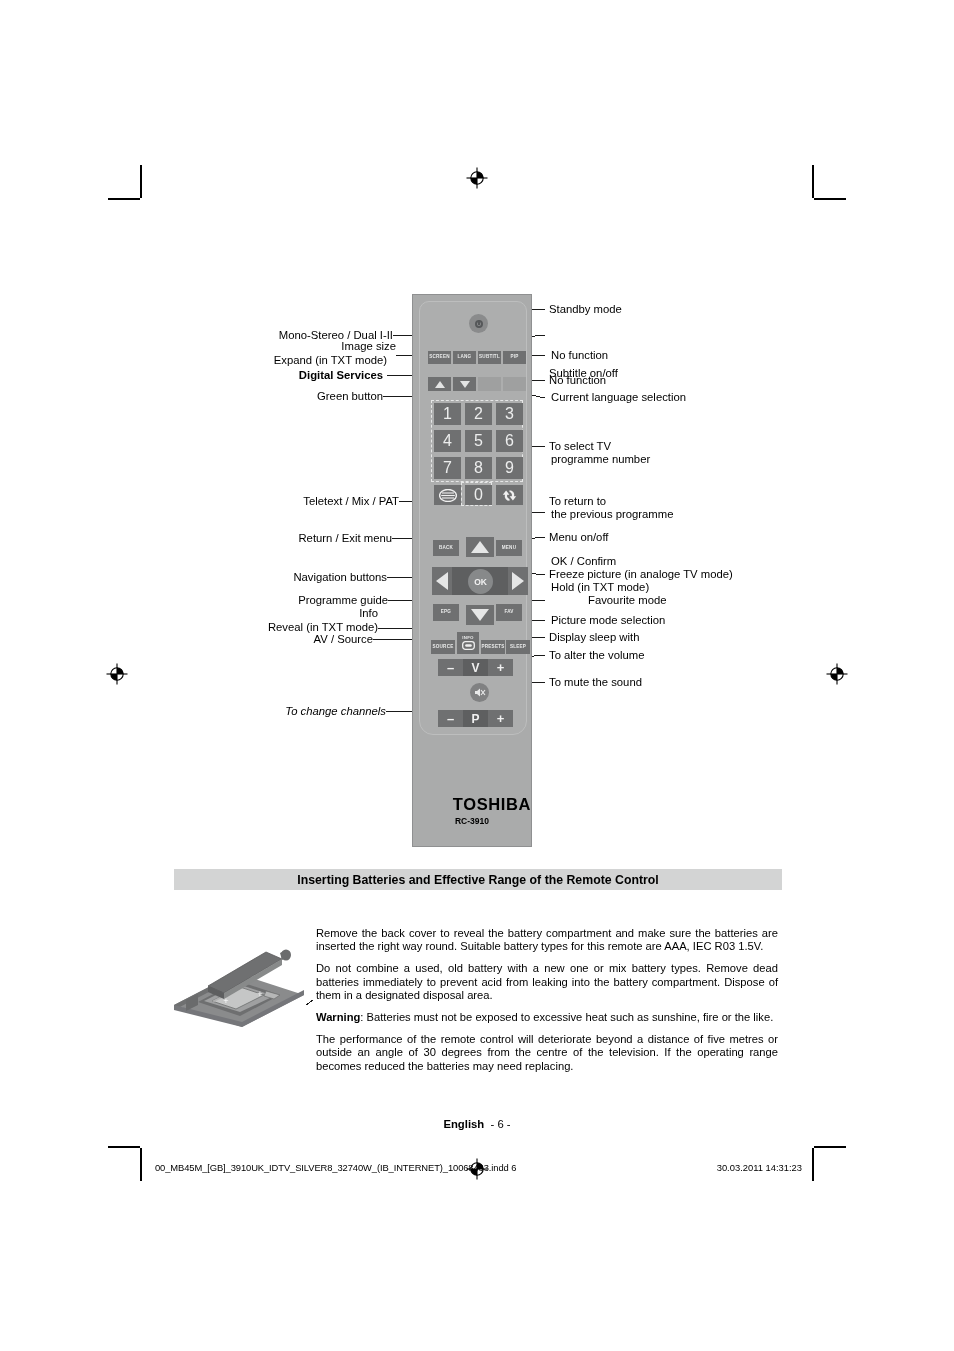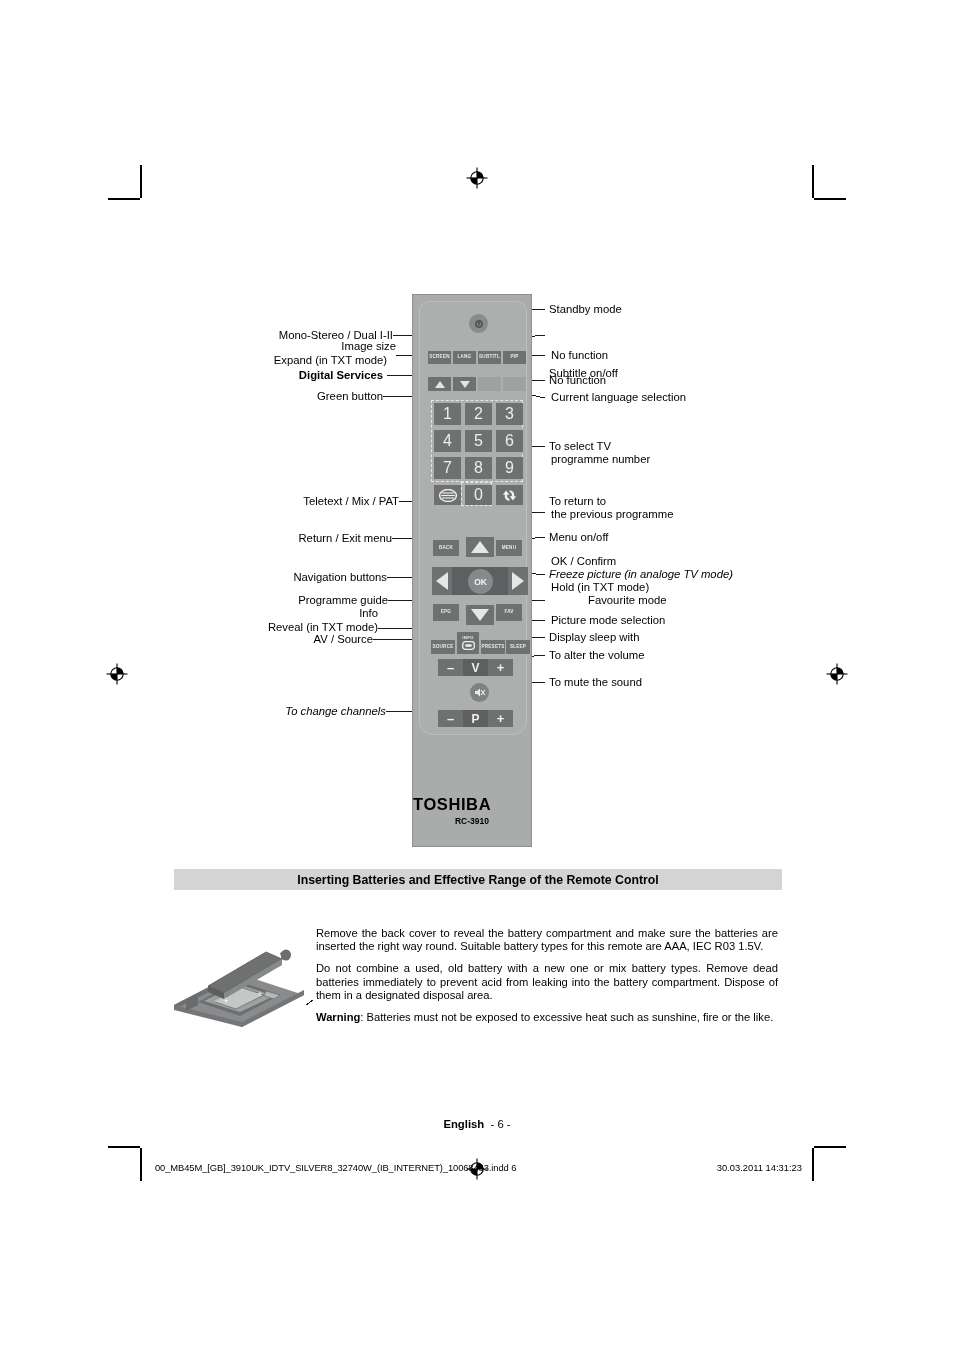--- a/index.html
+++ b/index.html
@@ -105,21 +105,21 @@
   }
 
   .mute {
     position:absolute; left:50px; top:381px; width:19px; height:19px;
     border-radius:50%; background:#808182;
     display:flex; align-items:center; justify-content:center;
   }
 
   .brand {
     position:absolute; left:0; right:0; top:500px;
-    text-align:left; font-size:16.5px; font-weight:bold;
+    text-align:right; font-size:16.5px; font-weight:bold;
     letter-spacing:0.6px;
   }
   .model {
     position:absolute; left:0; right:0; top:521px;
     text-align:center; font-size:8.5px; font-weight:bold;
   }
 
   
   .lab {
     position:absolute; font-size:11.3px; white-space:pre; line-height:13px;
@@ -443,21 +443,21 @@
   <div class="lab" style="left:549px;top:329px;margin-top:38px;"><span>Subtitle on/off</span></div>
   <div class="lab" style="left:551px;top:349px;"><span>No function</span></div>
   <div class="lab" style="left:549px;top:374px;"><span>No function</span></div>
   <div class="lab" style="left:551px;top:391px;"><span>Current language selection</span></div>
   <div class="lab" style="left:549px;top:440px;"><span>To select TV</span></div>
   <div class="lab" style="left:551px;top:453px;"><span>programme number</span></div>
   <div class="lab" style="left:549px;top:495px;"><span>To return to</span></div>
   <div class="lab" style="left:551px;top:508px;"><span>the previous programme</span></div>
   <div class="lab" style="left:549px;top:531px;"><span>Menu on/off</span></div>
   <div class="lab" style="left:551px;top:555px;"><span>OK / Confirm</span></div>
-  <div class="lab" style="left:549px;top:568px;font-style:italic;"><span>Freeze picture (in analoge TV mode)</span></div>
+  <div class="lab" style="left:549px;top:568px;"><span>Freeze picture (in analoge TV mode)</span></div>
   <div class="lab" style="left:551px;top:581px;"><span>Hold (in TXT mode)</span></div>
   <div class="lab" style="left:549px;top:594px;margin-left:39px;"><span>Favourite mode</span></div>
   <div class="lab" style="left:551px;top:614px;"><span>Picture mode selection</span></div>
   <div class="lab" style="left:549px;top:631px;"><span>Display sleep with</span></div>
   <div class="lab" style="left:549px;top:649px;"><span>To alter the volume</span></div>
   <div class="lab" style="left:549px;top:676px;"><span>To mute the sound</span></div>
 
   <div class="sectionbar">
     <span>Inserting Batteries and Effective Range of the Remote Control</span>
   </div>
@@ -487,20 +487,21 @@
       <polygon points="112,20 118,17 120,24 114,27" fill="#6b6c6d"></polygon>
 
       <polygon points="18,67 30,61 30,72 18,78" fill="#6a6b6c"></polygon>
     </svg>
   </div>
 
   <div class="body-copy">
     <p>Remove the back cover to reveal the battery compartment and make sure the batteries are inserted the right way round. Suitable battery types for this remote are  AAA, IEC R03 1.5V.</p>
     <p>Do not combine a used, old battery with a new one or mix battery types. Remove dead batteries immediately to prevent acid from leaking into the battery compartment. Dispose of them in a designated disposal area.</p>
     <p><b>Warning</b><span>: Batteries must not be exposed to excessive heat such as sunshine, fire or the like.</span></p>
+    <p>The performance of the remote control will deteriorate beyond a distance of five metres or outside an angle of 30 degrees from the centre of the television. If the operating range becomes reduced the batteries may need replacing.</p>
   </div>
 
   <div class="pagefoot">
     <b>English</b>&nbsp;&nbsp;<span>- 6 -</span>
   </div>
   <div class="foot-left">00_MB45M_[GB]_3910UK_IDTV_SILVER8_32740W_(IB_INTERNET)_10068433.indd   6</div>
   <div class="foot-right">30.03.2011   14:31:23</div>
 
 </div>
 

